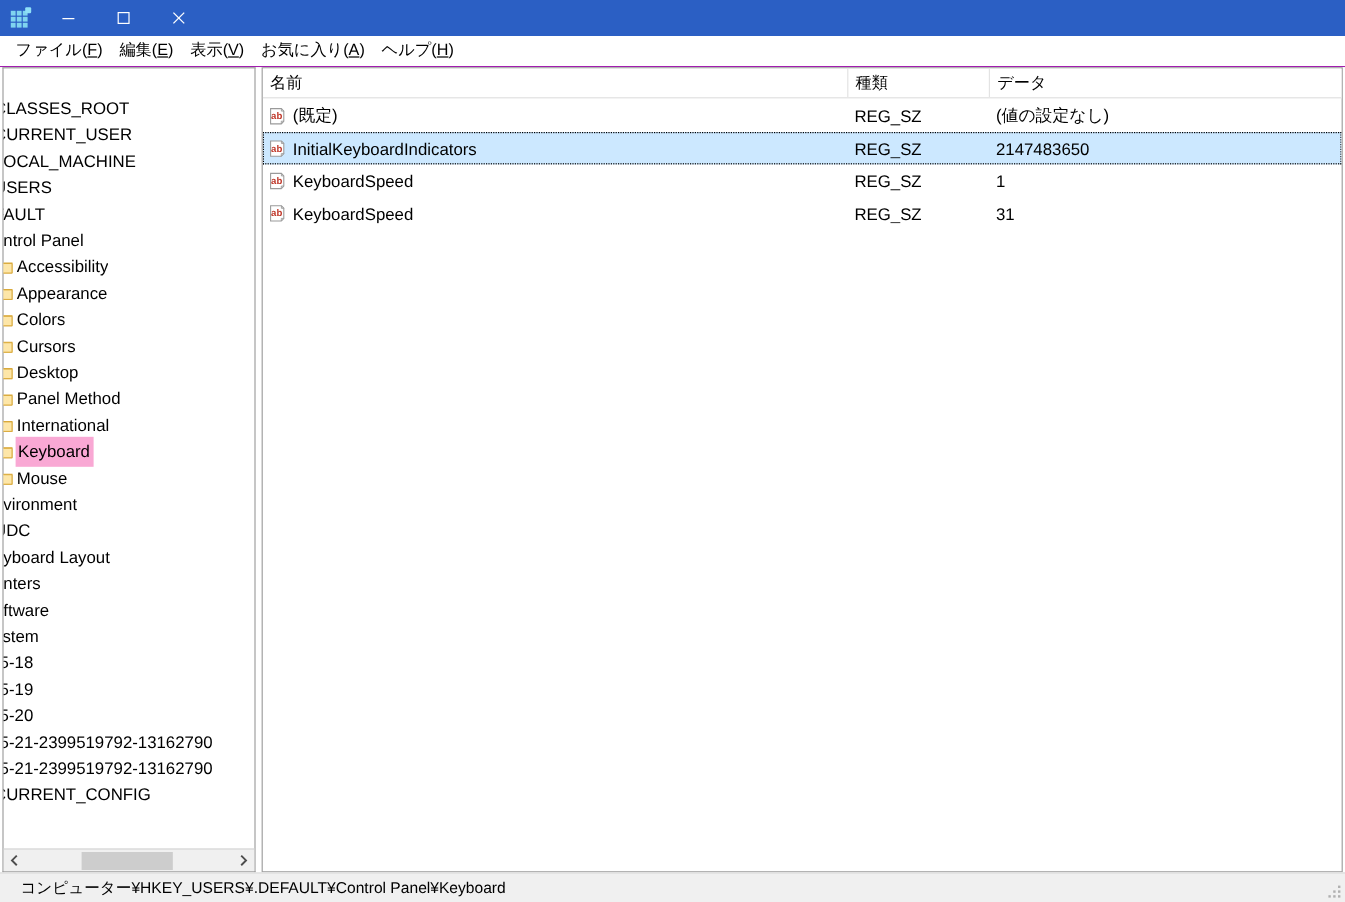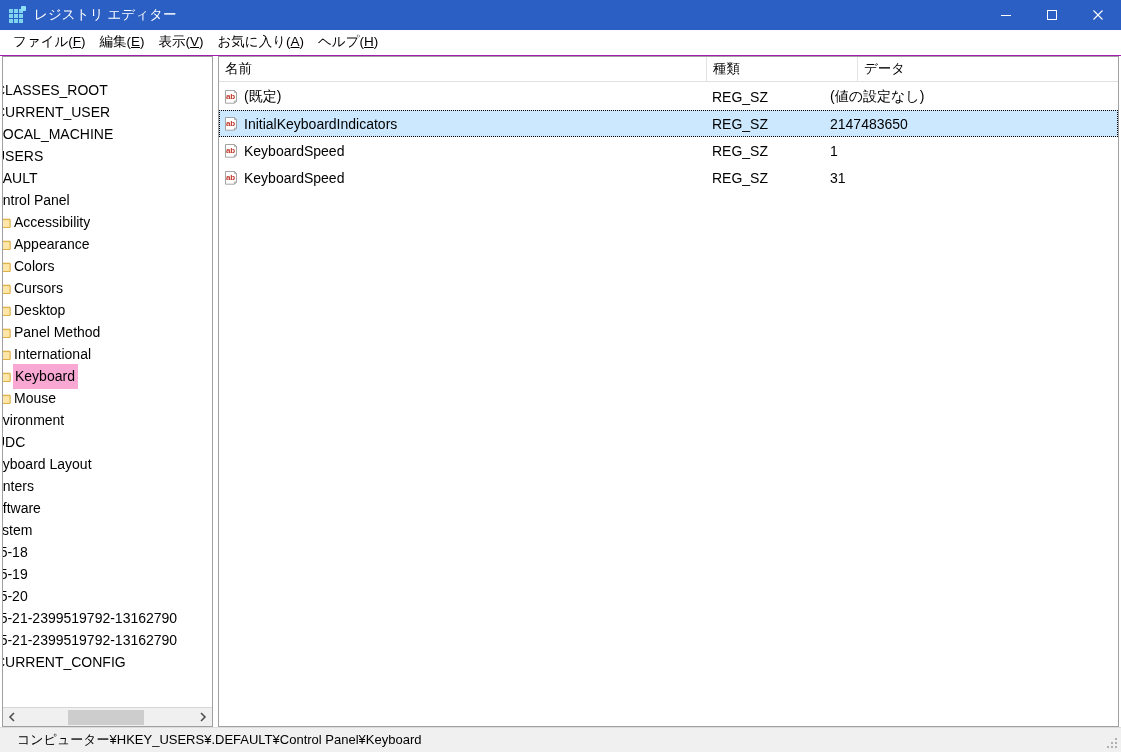--- a/index.html
+++ b/index.html
@@ -234,21 +234,21 @@
     font-size: 13.5px;
     color: #000000;
     box-sizing: border-box;
     position: relative;
     height: 24px;
     white-space: nowrap;
   }
   .lh-cell + .lh-cell { border-left: 1px solid #e3e3e3; }
   .lh-name { width: 487px; flex: 0 0 auto; }
   .lh-type { width: 118px; flex: 0 0 auto; text-align: center; }
-  .lh-data { flex: 1 1 auto; margin-left: 33px; }
+  .lh-data { flex: 1 1 auto; }
 
   .list-body {
     flex: 1 1 auto;
     overflow: hidden;
     padding-top: 1px;
   }
   .list-row {
     height: 27px;
     display: flex;
     align-items: center;
@@ -328,21 +328,20 @@
           <i></i>
           <i></i>
           <i></i>
           <i></i>
           <i></i>
           <i></i>
           <i></i>
         </div>
       <div class="dot"></div>
     </div>
-    <div class="titlebar-title">レジストリ エディター</div>
     <div class="titlebar-buttons">
       <div class="tb-btn">
         <svg width="12" height="12" viewBox="0 0 12 12">
             <line x1="1" y1="6.5" x2="11" y2="6.5" stroke="#ffffff" stroke-width="1"></line>
           </svg>
       </div>
       <div class="tb-btn">
         <svg width="12" height="12" viewBox="0 0 12 12">
             <rect x="1.5" y="1.5" width="9" height="9" fill="none" stroke="#ffffff" stroke-width="1"></rect>
           </svg>

